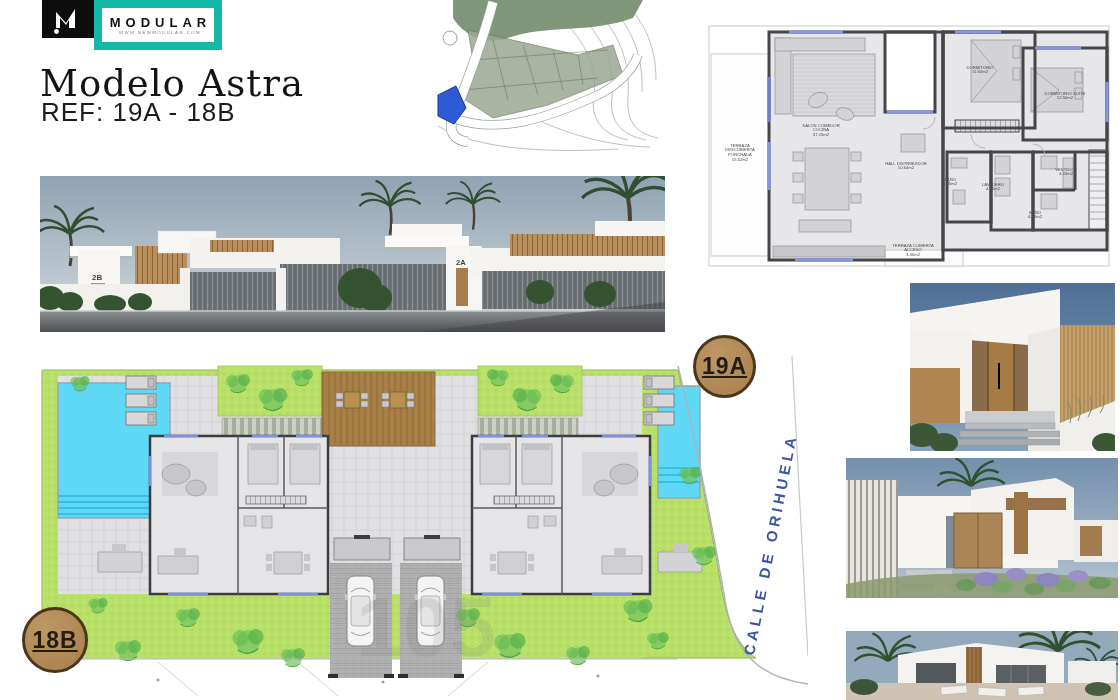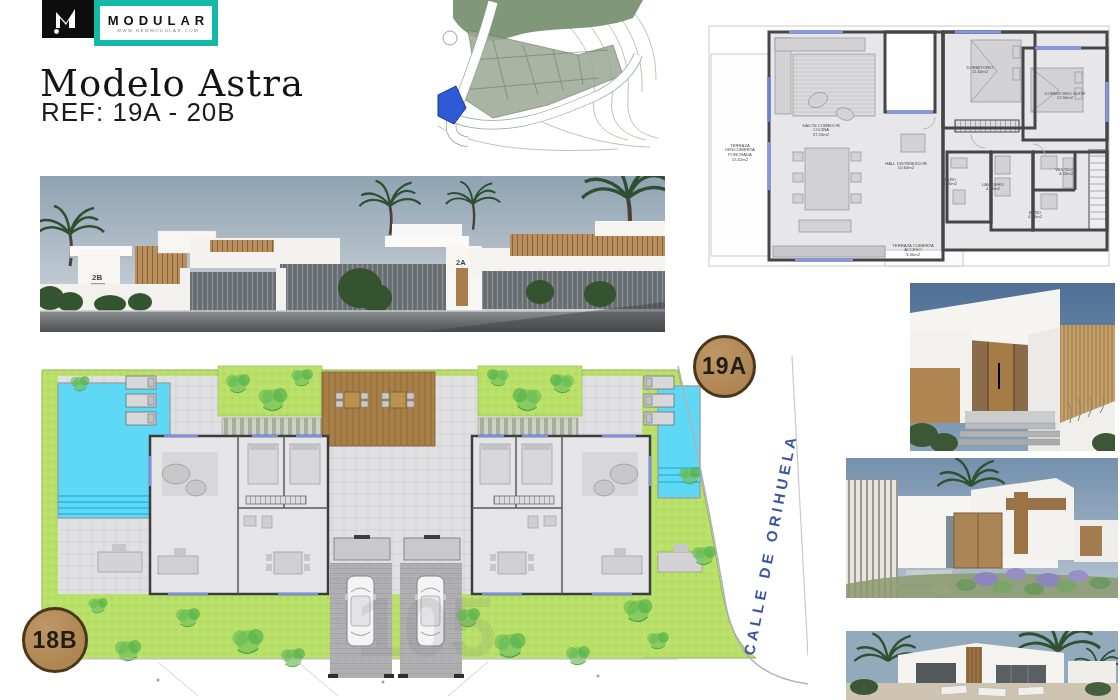--- a/index.html
+++ b/index.html
@@ -2,21 +2,21 @@
 <html><head>
 <meta charset="utf-8">
 <style>
   html,body{margin:0;padding:0;background:#e9e9e9;}
   #page{position:relative;width:1120px;height:700px;background:#ffffff;overflow:hidden;
         font-family:"Liberation Sans",sans-serif;}
 
   
   #logo{position:absolute;left:42px;top:0;display:flex;}
   #logo-mark{width:52px;height:38px;background:#0d0d0d;position:relative;}
-  #logo-box{width:112px;height:34px;border:6px solid #14b8a6;background:#fff;
+  #logo-box{width:112px;height:34px;border:8px solid #14b8a6;background:#fff;
             display:flex;flex-direction:column;align-items:center;justify-content:center;}
   #logo-text{font-size:13px;font-weight:700;letter-spacing:5px;color:#111;margin-left:5px;}
   #logo-url{font-size:6px;letter-spacing:2px;color:#777;transform:scale(0.72);transform-origin:center top;margin-left:4px;}
   #title{position:absolute;left:40px;top:50px;font-family:"DejaVu Serif",serif;
          font-size:37px;color:#141414;letter-spacing:1px;margin-top:12px;}
   #reference{position:absolute;left:41px;top:97px;font-size:26px;font-weight:500;
              letter-spacing:1px;color:#1c1c1c;}
 
   
   .panel{position:absolute;overflow:hidden;}
@@ -30,21 +30,21 @@
   .panel svg{display:block;width:100%;height:100%;}
 
   
   .fpl{position:absolute;width:66px;text-align:center;line-height:1.15;color:#4d4d50;
        font-size:6px;transform:scale(0.70);transform-origin:center top;}
   .fpl .ar{display:block;}
 
   
   .badge{position:absolute;border-radius:50%;background:radial-gradient(circle at 35% 30%,#bd9765,#a87f4c);
          border:3px solid #4a371b;display:flex;align-items:center;justify-content:center;
-         font-size:23px;font-weight:700;color:#221d13;letter-spacing:1px;}
+         font-size:23px;font-weight:700;color:#221d13;letter-spacing:1px;text-decoration:underline;}
   #badge-19a{left:693px;top:335px;width:57px;height:57px;}
   #badge-19b{left:22px;top:607px;width:60px;height:60px;}
 </style>
 </head>
 <body>
 
 <div id="page">
 
   <div id="logo">
     <div id="logo-mark">
@@ -53,21 +53,21 @@
         <path d="M14,28 L14,12 L24,23 L33,9 L33,28 L27,28 L27,20 L24,25 L18,18 L18,28 Z" fill="#ffffff"></path>
         <circle cx="14.5" cy="31.5" r="2.4" fill="#ffffff"></circle>
       </svg>
     </div>
     <div id="logo-box">
       <div id="logo-text">MODULAR</div>
       <div id="logo-url">WWW.NEWMODULAR.COM</div>
     </div>
   </div>
   <div id="title">Modelo Astra</div>
-  <div id="reference">REF: 19A - 20B</div>
+  <div id="reference">REF: 19A - 18B</div>
 
   <div class="panel" id="map-panel">
     <svg viewBox="0 0 262 152">
       <rect width="262" height="152" fill="#ffffff"></rect>
       <g stroke="#bcc3b8" stroke-width="1" fill="none">
         <path d="M150,8 C180,30 200,60 196,95 C192,120 205,135 230,140"></path>
         <path d="M170,4 C200,28 218,60 214,98 C211,122 224,135 248,140"></path>
         <path d="M188,2 C215,22 233,55 230,96 C228,124 240,134 260,138"></path>
         <path d="M205,0 C228,18 246,50 244,92"></path>
         <path d="M222,0 C244,16 258,44 258,80"></path>

